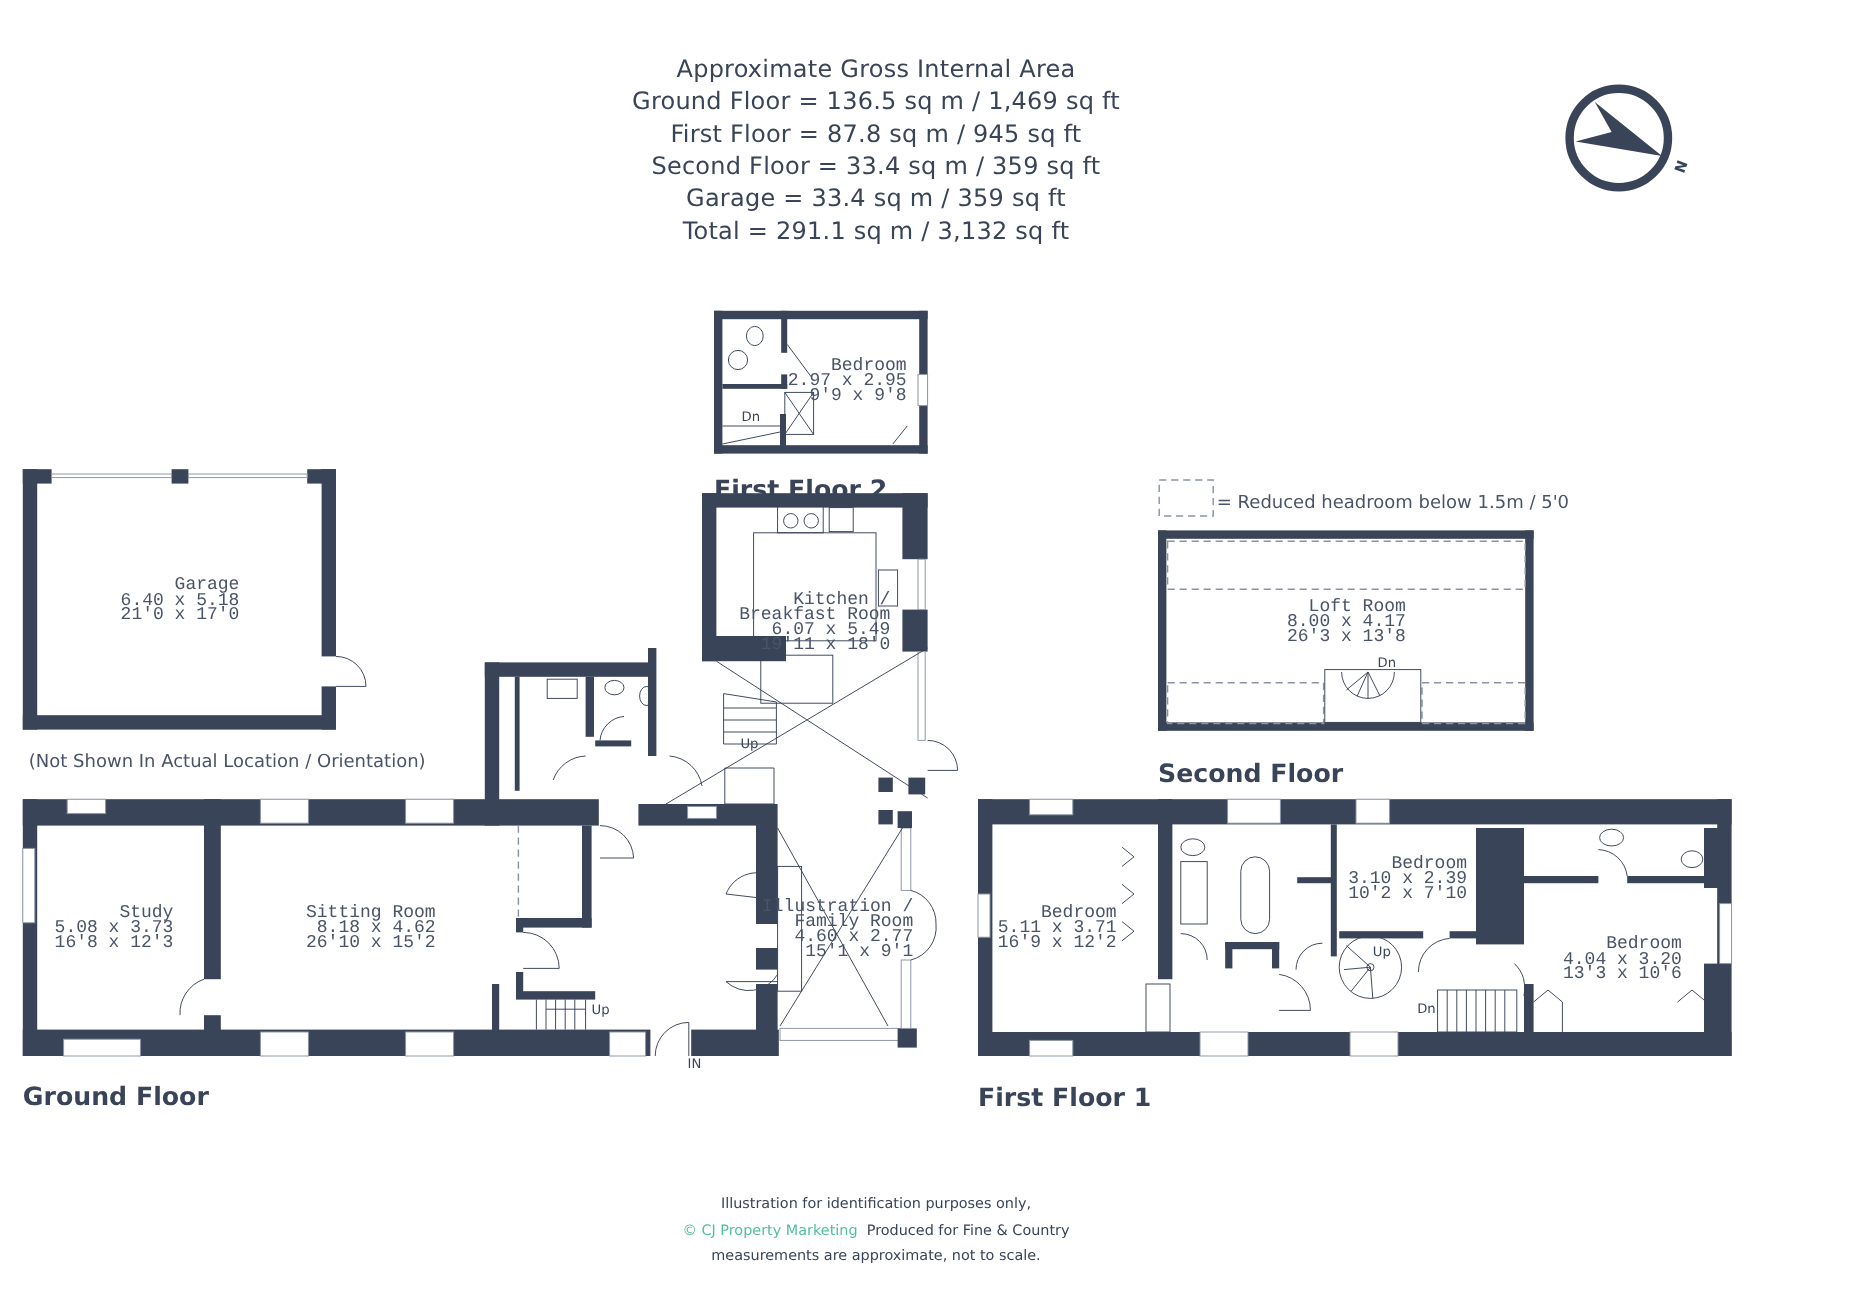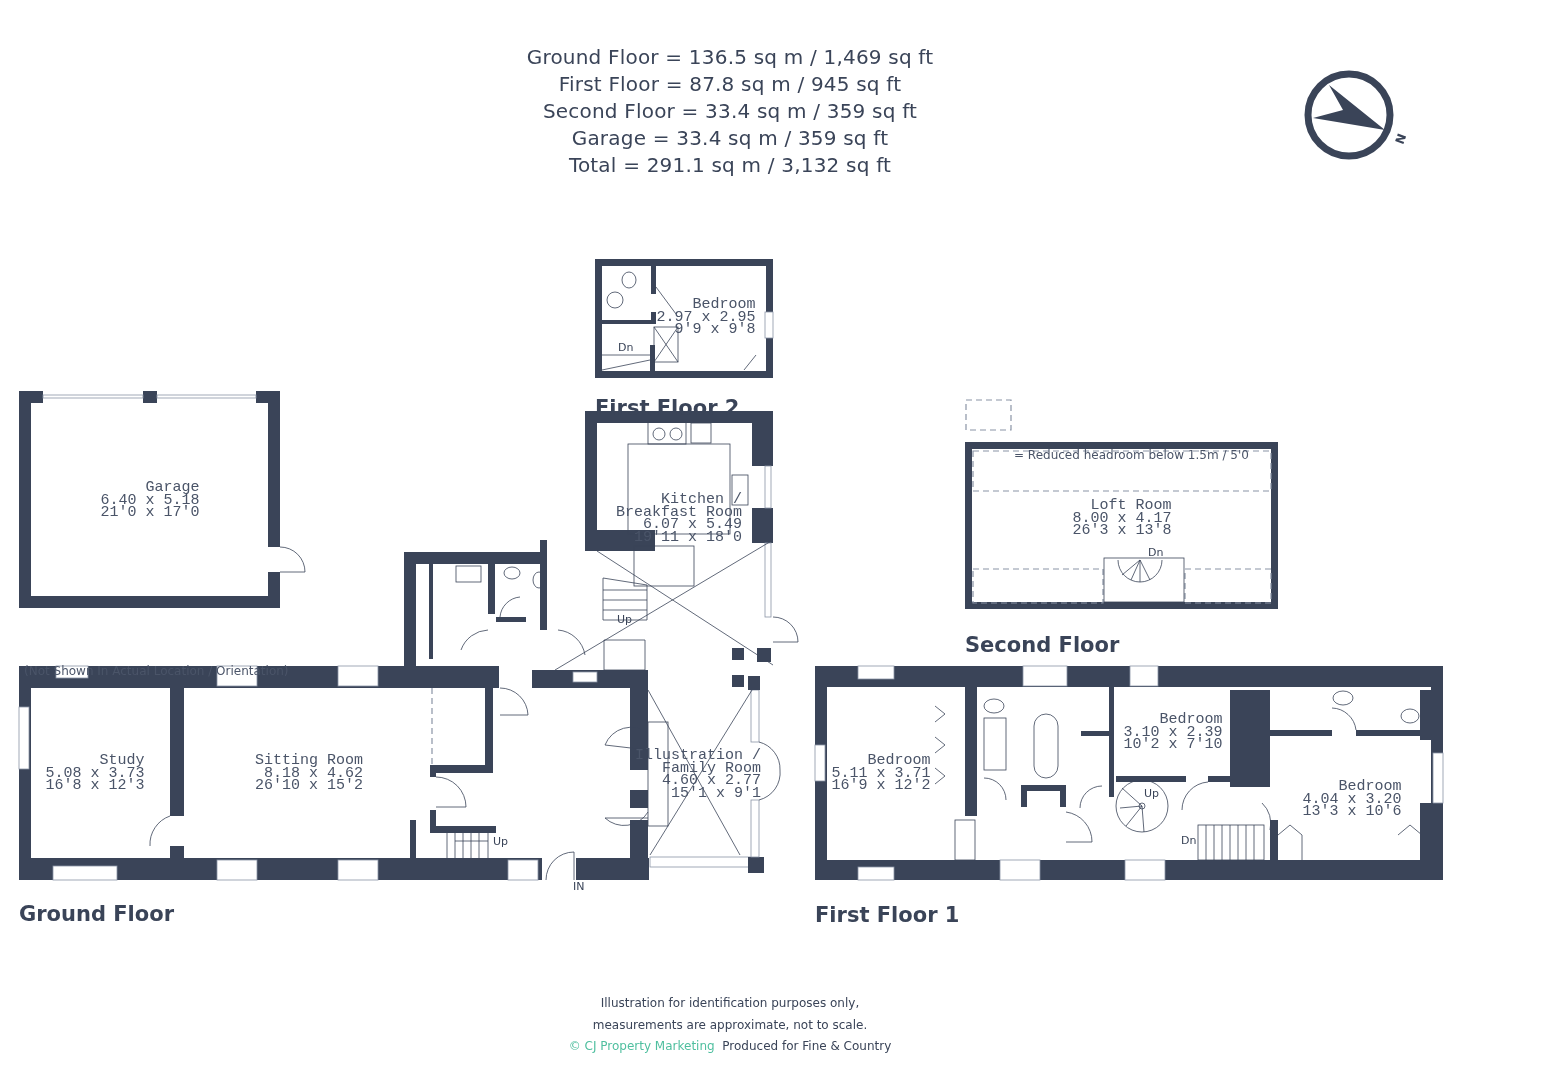--- a/index.html
+++ b/index.html
@@ -7,33 +7,34 @@
          font-family:"DejaVu Sans", sans-serif; color:#3a4458; }
   .area-block { position:absolute; left:480px; top:44px; width:500px; text-align:center;
                 font-size:20px; line-height:27px; color:#3a4458; letter-spacing:0.2px; }
   .area-line { display:block; white-space:nowrap; }
   .plan-svg { position:absolute; left:0; top:0; }
   .floor-label { position:absolute; font-family:"DejaVu Sans", sans-serif; font-weight:bold;
                  font-size:21px; color:#3a4458; white-space:nowrap;margin-top:15px; }
   .room-label { position:absolute; text-align:right; font-size:15px; line-height:12.5px;
                 color:#4a5468; white-space:nowrap; transform:translateX(-50%);font-family:Liberation Mono, monospace; }
   .room-label span { display:block; }
-  .small-note { position:absolute; font-size:12px; color:#4a5468; white-space:nowrap;margin-top:39px; }
+  .small-note { position:absolute; font-size:15px; color:#4a5468; white-space:nowrap; }
   .stair-label { position:absolute; font-size:11px; color:#3a4458; }
   .footer { position:absolute; left:430px; top:993px; width:600px; text-align:center;
             font-size:12px; line-height:21.5px; color:#3a4458; }
   .footer span { display:block; white-space:nowrap; }
   .brand { color:#4fbf9f; }
   .compass-n { position:absolute; left:1396px; top:132px; font-size:12px; font-weight:bold;
                color:#3a4458; transform:rotate(-70deg); }
 </style>
 </head>
 <body>
 
 <div class="area-block">
+  <span class="area-line">Approximate Gross Internal Area</span>
   <span class="area-line">Ground Floor = 136.5 sq m / 1,469 sq ft</span>
   <span class="area-line">First Floor = 87.8 sq m / 945 sq ft</span>
   <span class="area-line">Second Floor = 33.4 sq m / 359 sq ft</span>
   <span class="area-line">Garage = 33.4 sq m / 359 sq ft</span>
   <span class="area-line">Total = 291.1 sq m / 3,132 sq ft</span>
 </div>
 
 <svg class="plan-svg" width="1543" height="1080" viewBox="0 0 1543 1080">
   <defs>
     <style>
@@ -334,15 +335,15 @@
   <span>Bedroom</span>
   <span>4.04 x 3.20</span>
   <span>13'3 x 10'6</span>
 </div>
 <span class="stair-label" style="left:1144px; top:787px;">Up</span>
 <span class="stair-label" style="left:1181px; top:834px;">Dn</span>
 <div class="floor-label" style="left:815px; top:888px;">First Floor 1</div>
 
 <div class="footer">
   <span>Illustration for identification purposes only,</span>
+  <span><b class="brand" style="font-weight:normal;">© CJ Property Marketing</b>&nbsp; <i style="font-style:normal;">Produced for Fine &amp; Country</i></span>
   <span>measurements are approximate, not to scale.</span>
-  <span><b class="brand" style="font-weight:normal;">© CJ Property Marketing</b>&nbsp; <i style="font-style:normal;">Produced for Fine &amp; Country</i></span>
 </div>
 
 </body></html>

